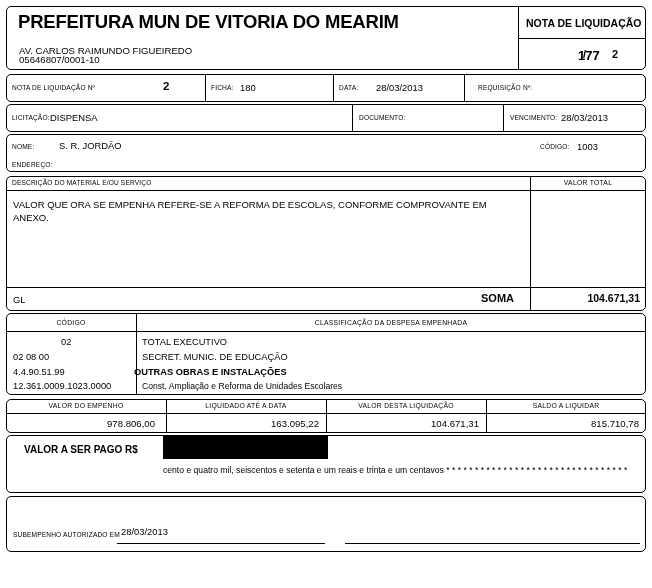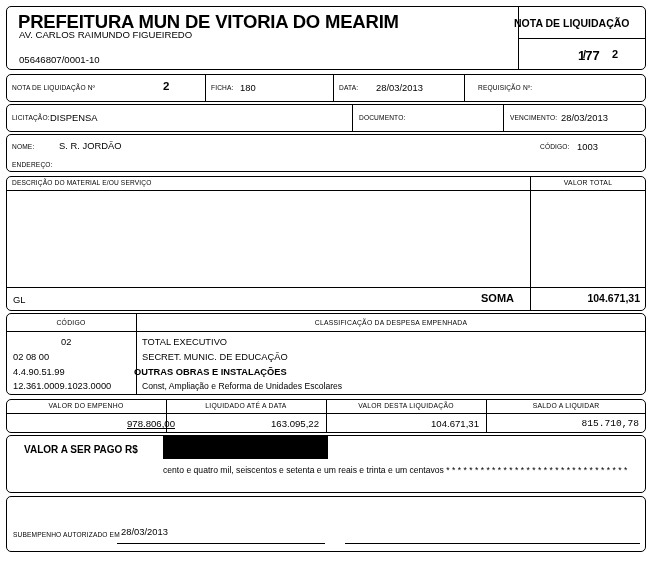--- a/index.html
+++ b/index.html
@@ -135,24 +135,24 @@
 </head>
 <body>
 
 <div class="page">
 
   <div class="box" style="left:6px; top:6px; width:640px; height:64px;"></div>
   <div class="vline" style="left:518px; top:6px; height:64px;"></div>
   <div class="hline" style="left:518px; top:38px; width:128px;"></div>
 
   <div class="hdr-title" style="left:18px; top:13px;">PREFEITURA MUN DE VITORIA DO MEARIM</div>
-  <div class="hdr-sub" style="left:19px; top:30px;">AV. CARLOS RAIMUNDO FIGUEIREDO</div>
+  <div class="hdr-sub" style="left:19px; top:46px;">AV. CARLOS RAIMUNDO FIGUEIREDO</div>
   <div class="hdr-sub" style="left:19px; top:55px;">05646807/0001-10</div>
 
-  <div class="val-b" style="left:514px; top:18px; font-size:10.5px;">NOTA DE LIQUIDAÇÃO</div>
+  <div class="val-b" style="left:526px; top:18px; font-size:10.5px;">NOTA DE LIQUIDAÇÃO</div>
   <div class="val-b" style="left:578px; top:49px; font-size:13px;">177</div>
   <div class="val-b" style="left:583px; top:49px; font-size:11px;">/</div>
   <div class="val-b" style="left:612px; top:49px; font-size:11px;">2</div>
 
   <div class="box" style="left:6px; top:74px; width:640px; height:28px;"></div>
   <div class="vline" style="left:205px; top:74px; height:28px;"></div>
   <div class="vline" style="left:333px; top:74px; height:28px;"></div>
   <div class="vline" style="left:464px; top:74px; height:28px;"></div>
 
   <div class="lbl" style="left:12px; top:85px;">NOTA DE LIQUIDAÇÃO Nº</div>
@@ -192,20 +192,22 @@
   <div class="val" style="left:59px; top:160px;"></div>
 
   <div class="box" style="left:6px; top:176px; width:640px; height:135px;"></div>
   <div class="hline" style="left:6px; top:190px; width:640px;"></div>
   <div class="vline" style="left:530px; top:176px; height:135px;"></div>
   <div class="hline" style="left:6px; top:287px; width:640px;"></div>
 
   <div class="lbl" style="left:12px; top:180px;">DESCRIÇÃO DO MATERIAL E/OU SERVIÇO</div>
   <div class="colhdr" style="left:530px; top:180px; width:116px;">VALOR TOTAL</div>
 
+  <div class="desc-text" style="left:13px; top:198px; width:505px;">VALOR QUE ORA SE EMPENHA REFERE-SE A  REFORMA DE ESCOLAS, CONFORME COMPROVANTE EM
+ANEXO.</div>
   <div class="num" style="left:530px; top:198px; width:110px;"></div>
 
   <div class="val" style="left:13px; top:295px;">GL</div>
   <div class="val-b" style="left:481px; top:293px; font-size:11px;">SOMA</div>
   <div class="num" style="left:530px; top:293px; width:110px; font-weight:bold; font-size:10.5px;">104.671,31</div>
 
   <div class="box" style="left:6px; top:313px; width:640px; height:82px;"></div>
   <div class="hline" style="left:6px; top:331px; width:640px;"></div>
   <div class="vline" style="left:136px; top:313px; height:82px;"></div>
 
@@ -228,24 +230,24 @@
   <div class="hline" style="left:6px; top:413px; width:640px;"></div>
   <div class="vline" style="left:166px; top:399px; height:34px;"></div>
   <div class="vline" style="left:326px; top:399px; height:34px;"></div>
   <div class="vline" style="left:486px; top:399px; height:34px;"></div>
 
   <div class="colhdr" style="left:6px; top:403px; width:160px;">VALOR DO EMPENHO</div>
   <div class="colhdr" style="left:166px; top:403px; width:160px;">LIQUIDADO ATÉ A DATA</div>
   <div class="colhdr" style="left:326px; top:403px; width:160px;">VALOR DESTA LIQUIDAÇÃO</div>
   <div class="colhdr" style="left:486px; top:403px; width:160px;">SALDO A LIQUIDAR</div>
 
-  <div class="num" style="left:22px; top:419px; width:153px;text-decoration:underline;">978.806,00</div>
+  <div class="num" style="left:2px; top:419px; width:153px;">978.806,00</div>
   <div class="num" style="left:166px; top:419px; width:153px;">163.095,22</div>
   <div class="num" style="left:326px; top:419px; width:153px;">104.671,31</div>
-  <div class="num" style="left:486px; top:419px; width:153px;font-family:Liberation Mono, monospace;">815.710,78</div>
+  <div class="num" style="left:486px; top:419px; width:153px;">815.710,78</div>
 
   <div class="box" style="left:6px; top:435px; width:640px; height:58px;"></div>
 
   <div class="val-b" style="left:24px; top:445px; font-size:10px;">VALOR A SER PAGO R$</div>
   <div class="redact" style="left:163px; top:436px; width:165px; height:23px;"></div>
 
   <div class="words" style="left:163px; top:465px;">cento e quatro mil, seiscentos e setenta e um reais e trinta e um centavos * * * * * * * * * * * * * * * * * * * * * * * * * * * * * * * *</div>
 
   <div class="box" style="left:6px; top:496px; width:640px; height:56px;"></div>
 

